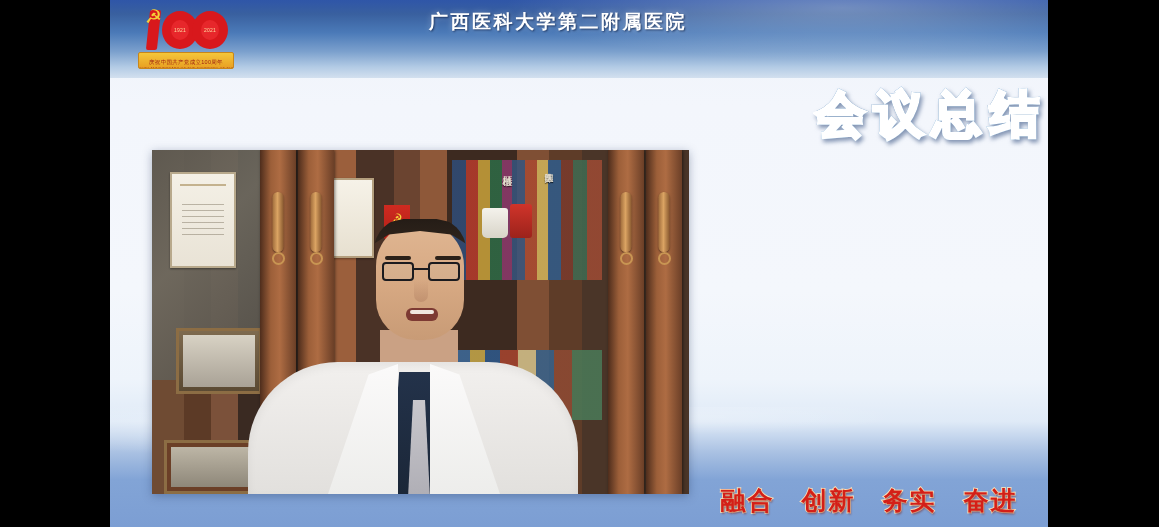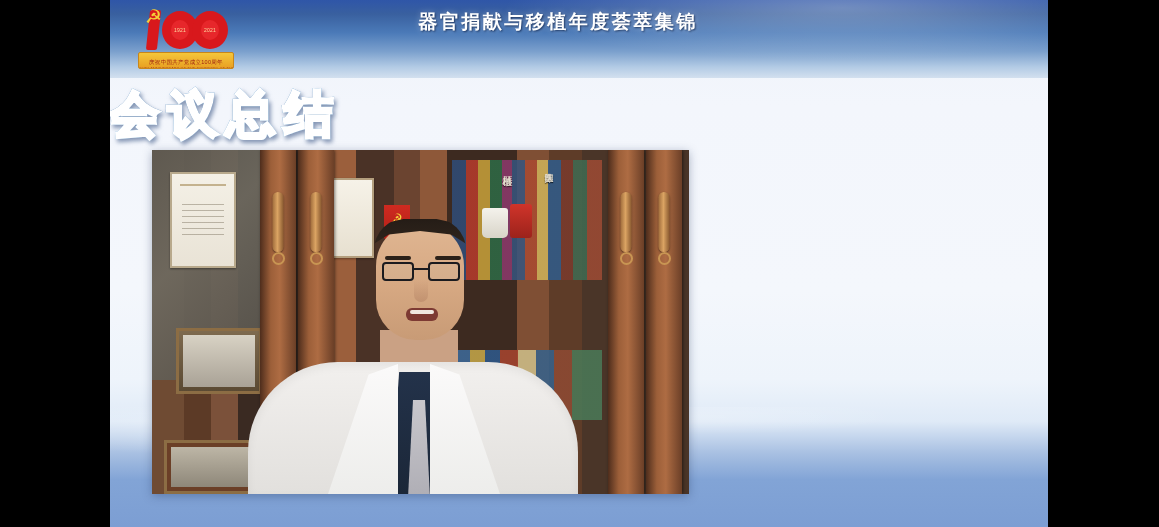--- a/index.html
+++ b/index.html
@@ -231,21 +231,21 @@
   }
   .logo-green .g2::after {
     content:""; position:absolute; left:0; top:0; width:5px; height:38px;
     background:#f2a81f;
   }
 
   
   #main-heading {
     position:absolute; left:0; top:82px;
     width:938px;
-    text-align:left;
+    text-align:right;
     z-index:12;
   }
   #main-heading .txt {
     display:inline-block;
     font-size:49px;
     font-weight:bold;
     letter-spacing:9px;
     background:linear-gradient(to bottom,#2f7fc4 0%, #1f5f9e 38%, #2d7ab9 58%, #8fc3e6 92%);
     -webkit-background-clip:text;
     background-clip:text;
@@ -548,21 +548,21 @@
           <div class="hammer">☭</div>
         </div>
         <div class="ribbon">
           <div class="ribbon-inner">
             <span>庆祝中国共产党成立100周年</span>
             <span class="l2" style="display:block">THE 100TH ANNIVERSARY OF THE FOUNDING OF THE CPC</span>
           </div>
         </div>
       </div>
 
-      <div class="hdr-title">器官捐献与移植年度荟萃集锦</div>
+      <div class="hdr-title">广西医科大学第二附属医院</div>
 
     </div>
 
     <div id="main-heading">
       <span class="txt">会议总结</span>
     </div>
 
     <div id="video">
       <div class="bg"></div>
 
@@ -612,15 +612,21 @@
           <div class="bridge"></div>
           <div class="lens r"></div>
         </div>
         <div class="nose"></div>
         <div class="mouth"></div>
 
       </div>
     </div>
 
 
+    <div class="slogan">
+      <span>融合</span>
+      <span>创新</span>
+      <span>务实</span>
+      <span>奋进</span>
+    </div>
 
   </div>
 </div>
 
 </body></html>

